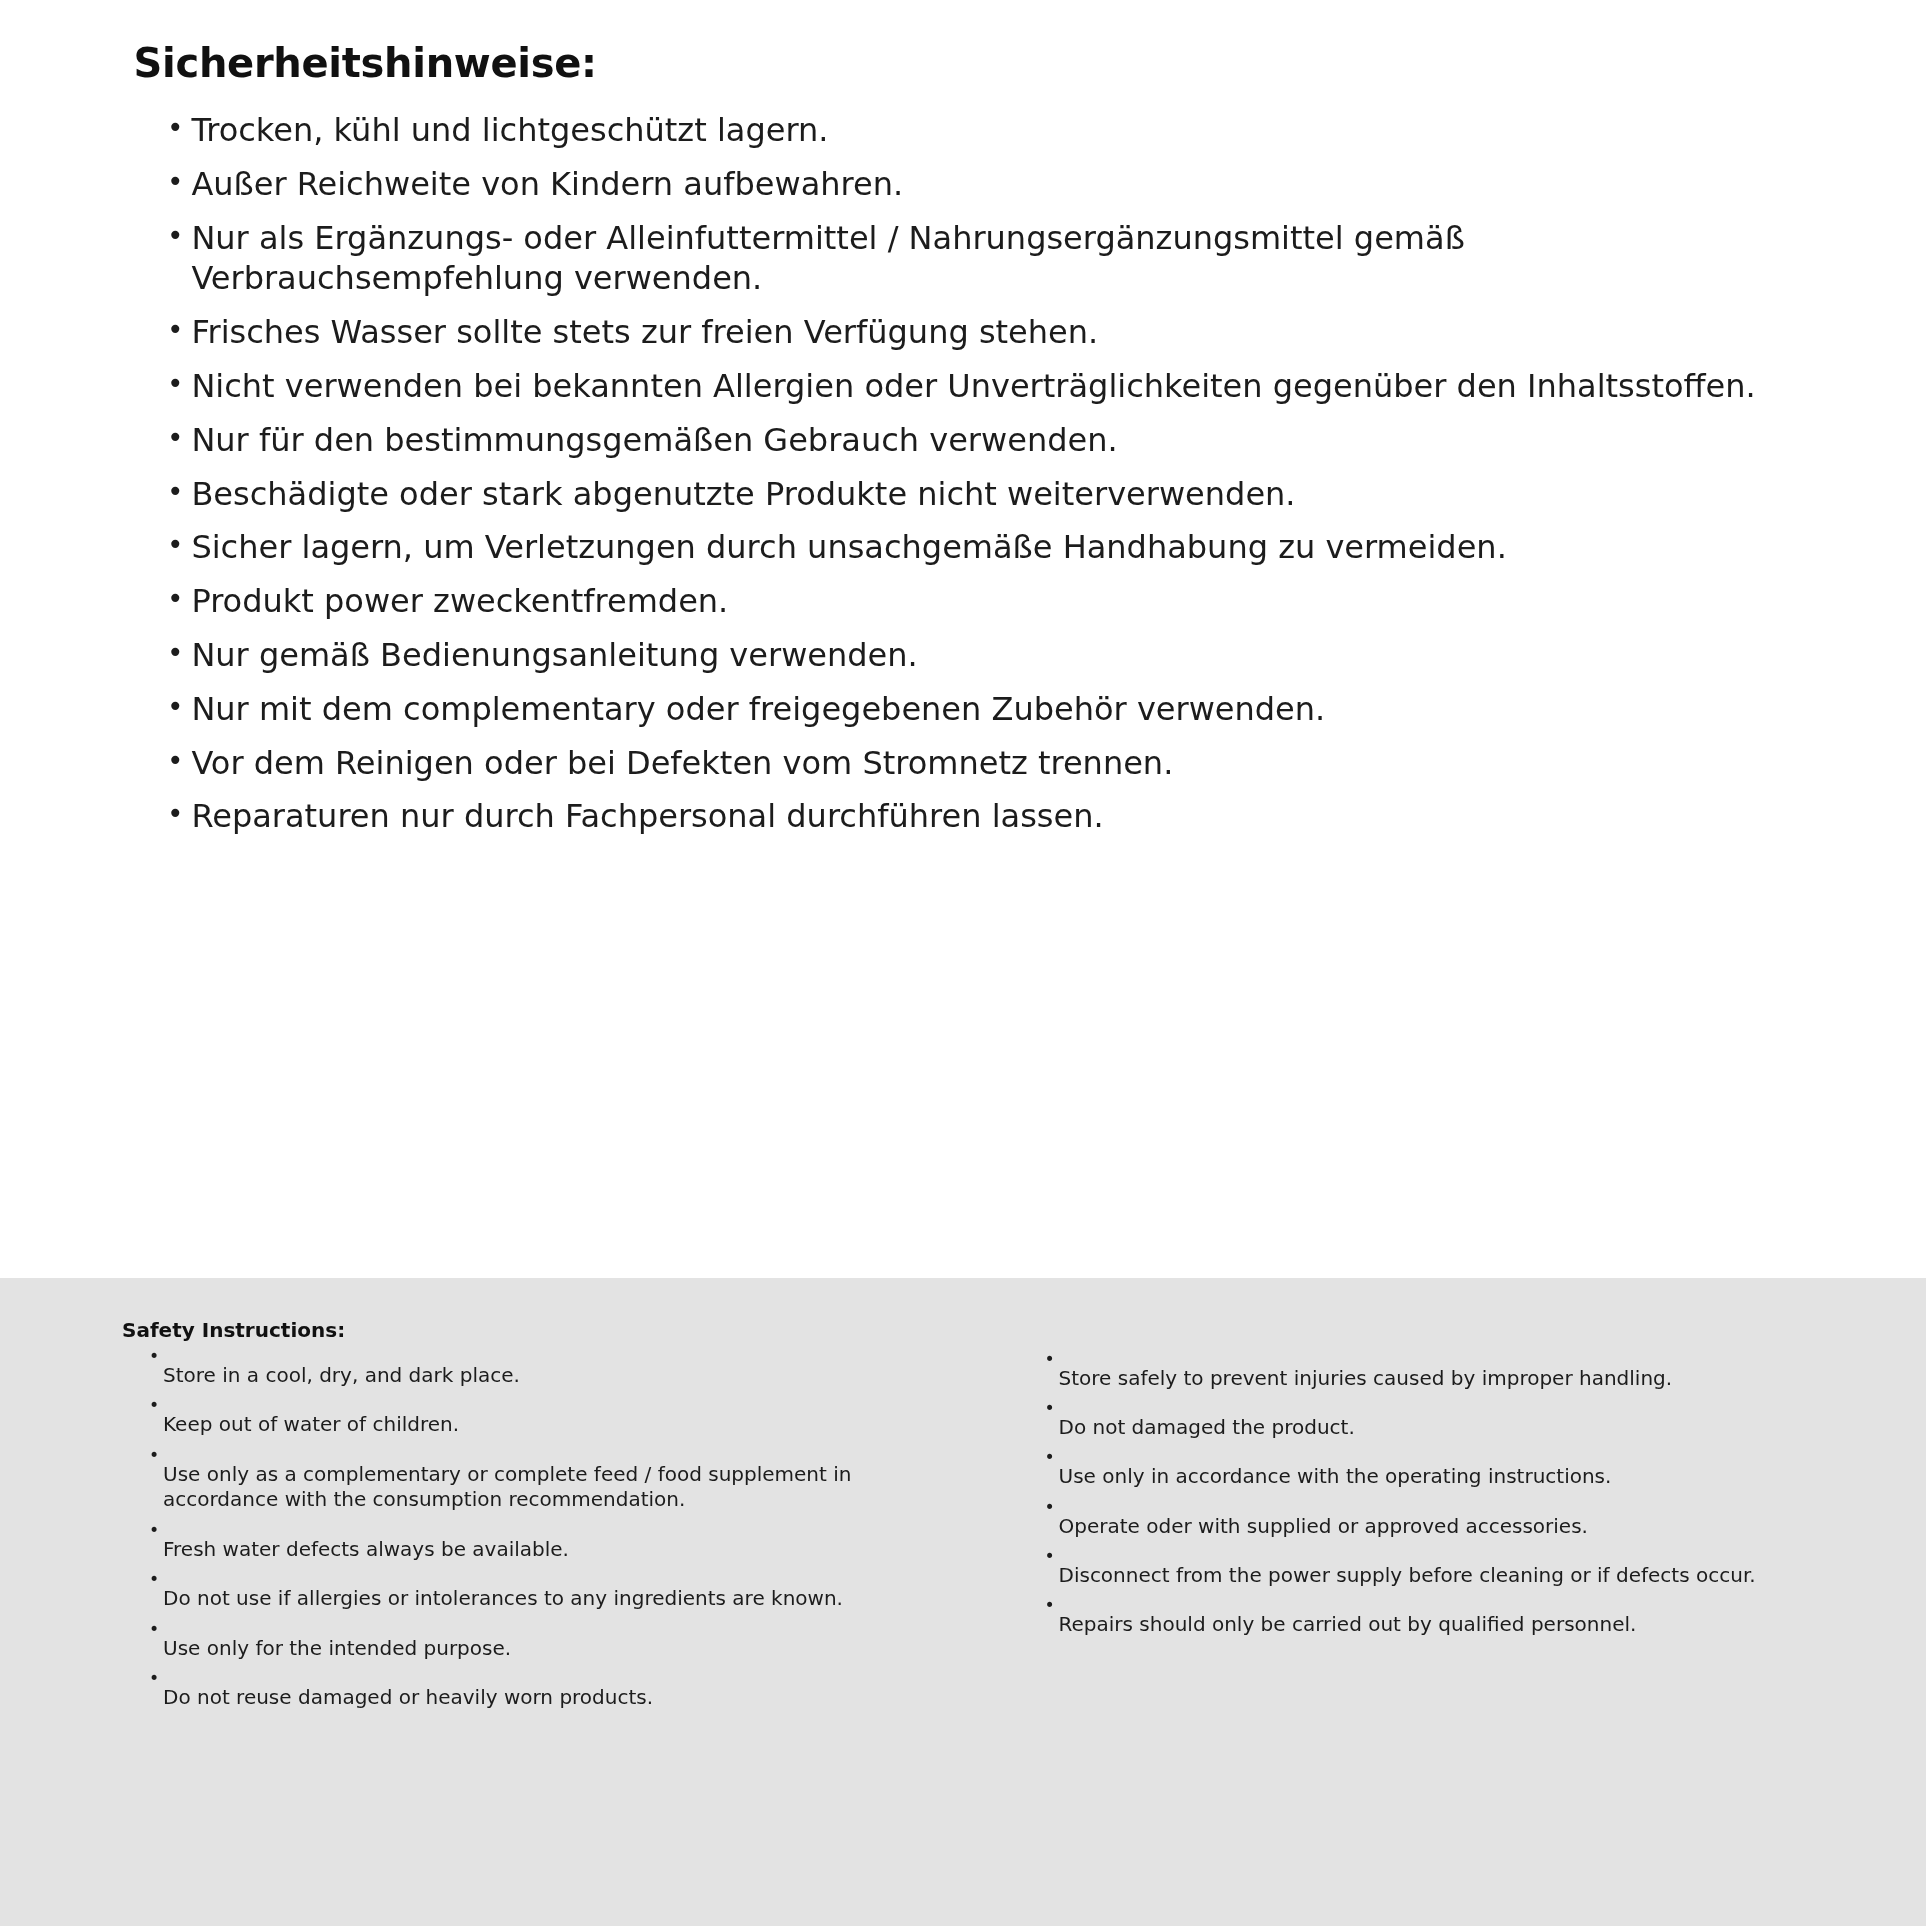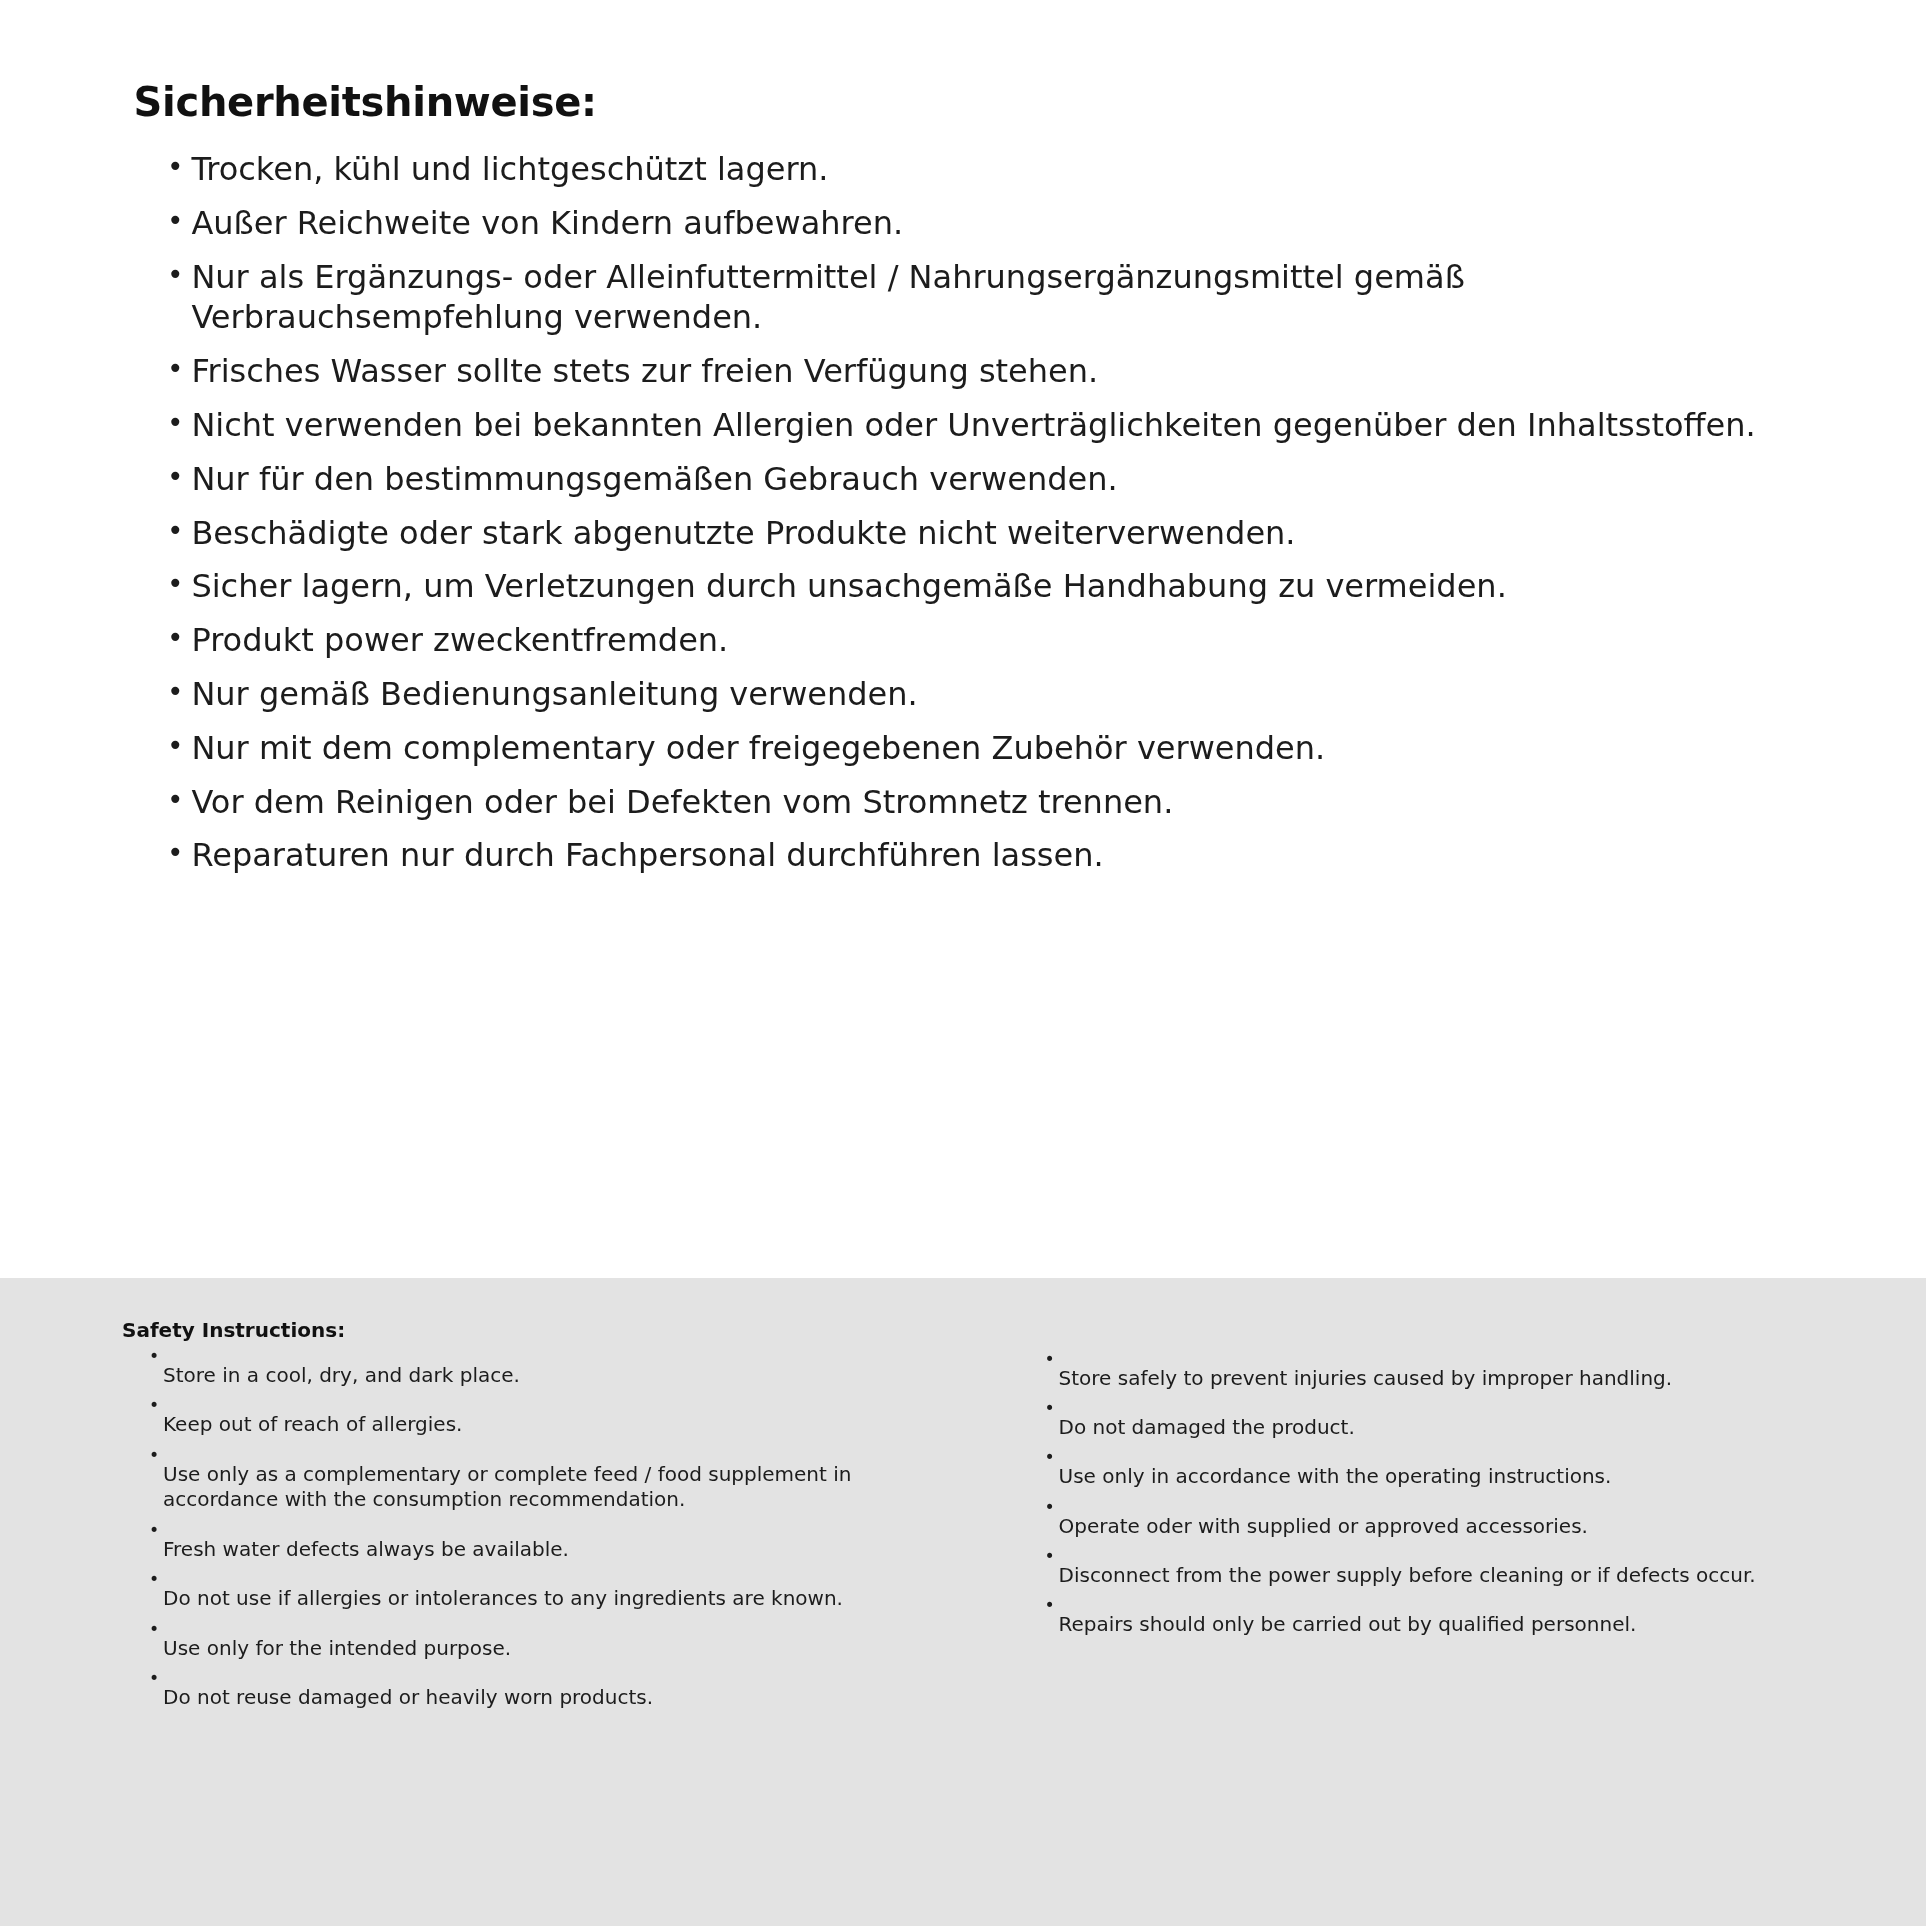--- a/index.html
+++ b/index.html
@@ -18,21 +18,21 @@
     width: 1926px;
     height: 1926px;
     display: flex;
     flex-direction: column;
     box-sizing: border-box;
   }
 
   
   .de-section {
     background: #ffffff;
-    padding: 79px 71px 0 122px;
+    padding: 40px 71px 0 122px;
     box-sizing: border-box;
     flex: 0 0 auto;
     height: 1278px;
   }
   .de-title {
     font-size: 40px;
     font-weight: bold;
     letter-spacing: -0.3px;
     color: #111111;
     margin: 0 0 24.4px 11.6px;
@@ -178,21 +178,21 @@
 
     <div class="en-col col-left">
       <div class="en-title">Safety Instructions:</div>
       <ul class="en-list">
         <li>
           <span class="en-bullet">•</span>
           <span class="en-text">Store in a cool, dry, and dark place.</span>
         </li>
         <li>
           <span class="en-bullet">•</span>
-          <span class="en-text">Keep out of reach of allergies.</span>
+          <span class="en-text">Keep out of water of children.</span>
         </li>
         <li>
           <span class="en-bullet">•</span>
           <span class="en-text">Use only as a complementary or complete feed / food supplement in accordance with the consumption recommendation.</span>
         </li>
         <li>
           <span class="en-bullet">•</span>
           <span class="en-text">Fresh water defects always be available.</span>
         </li>
         <li>

